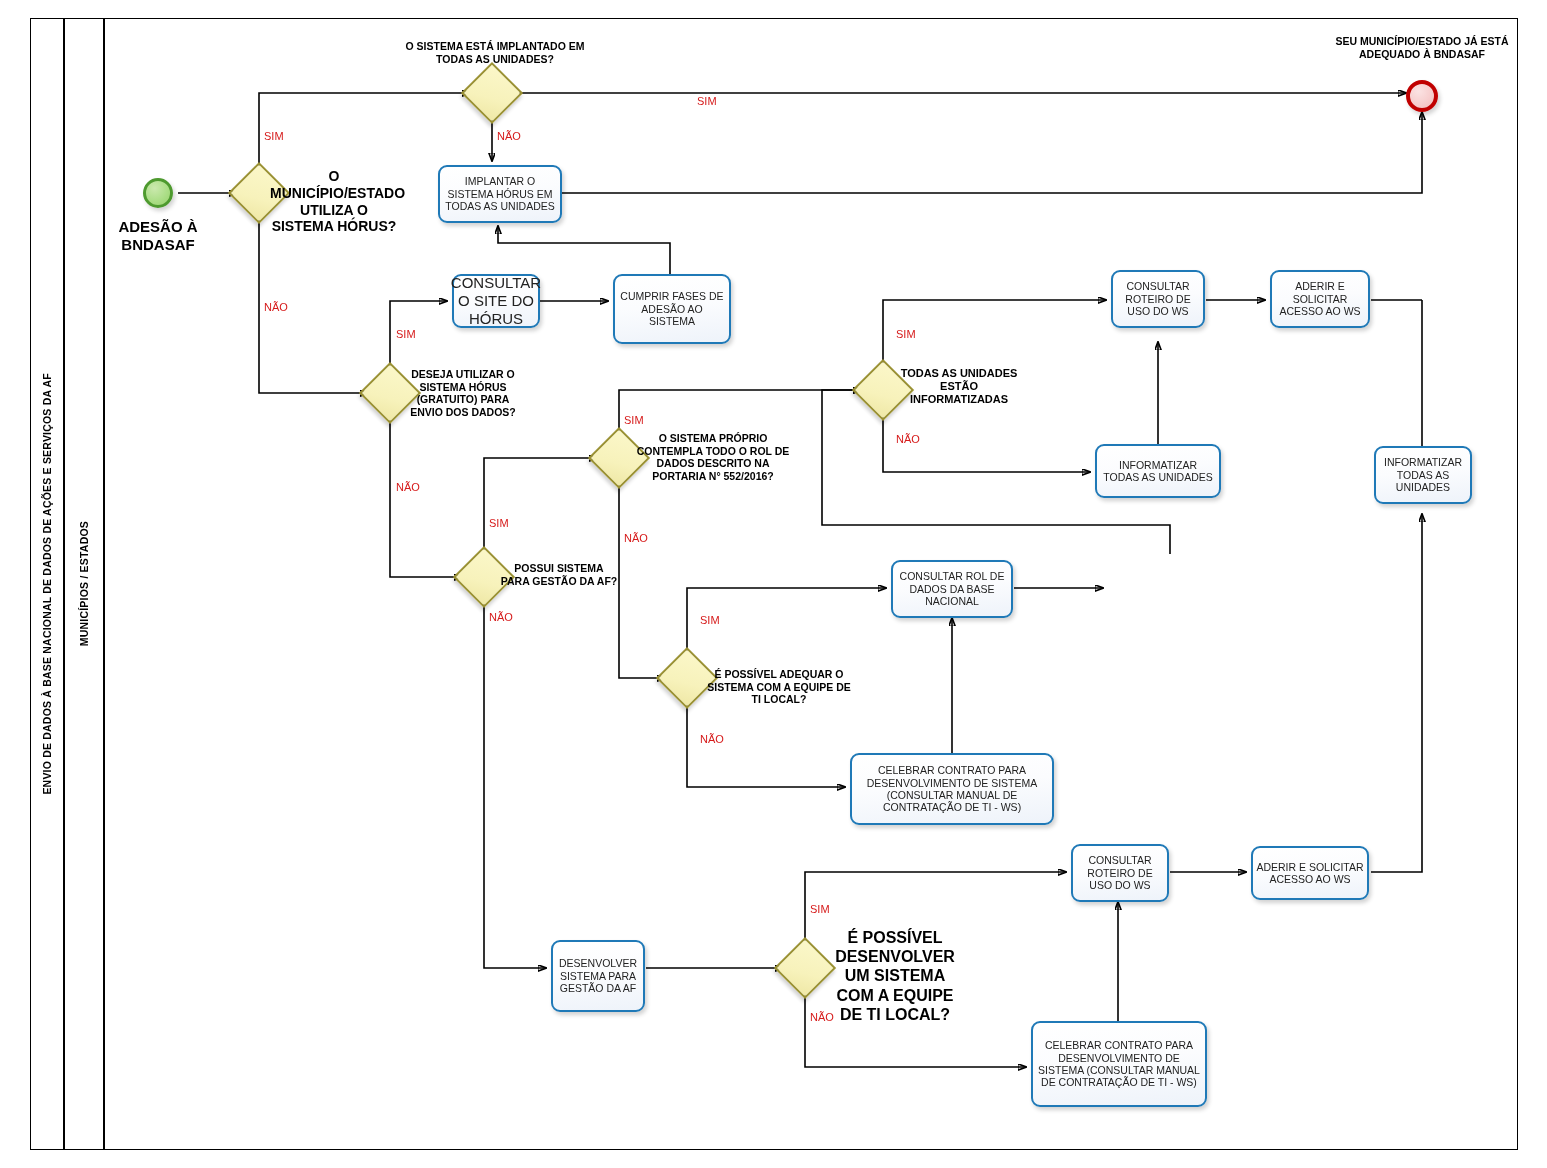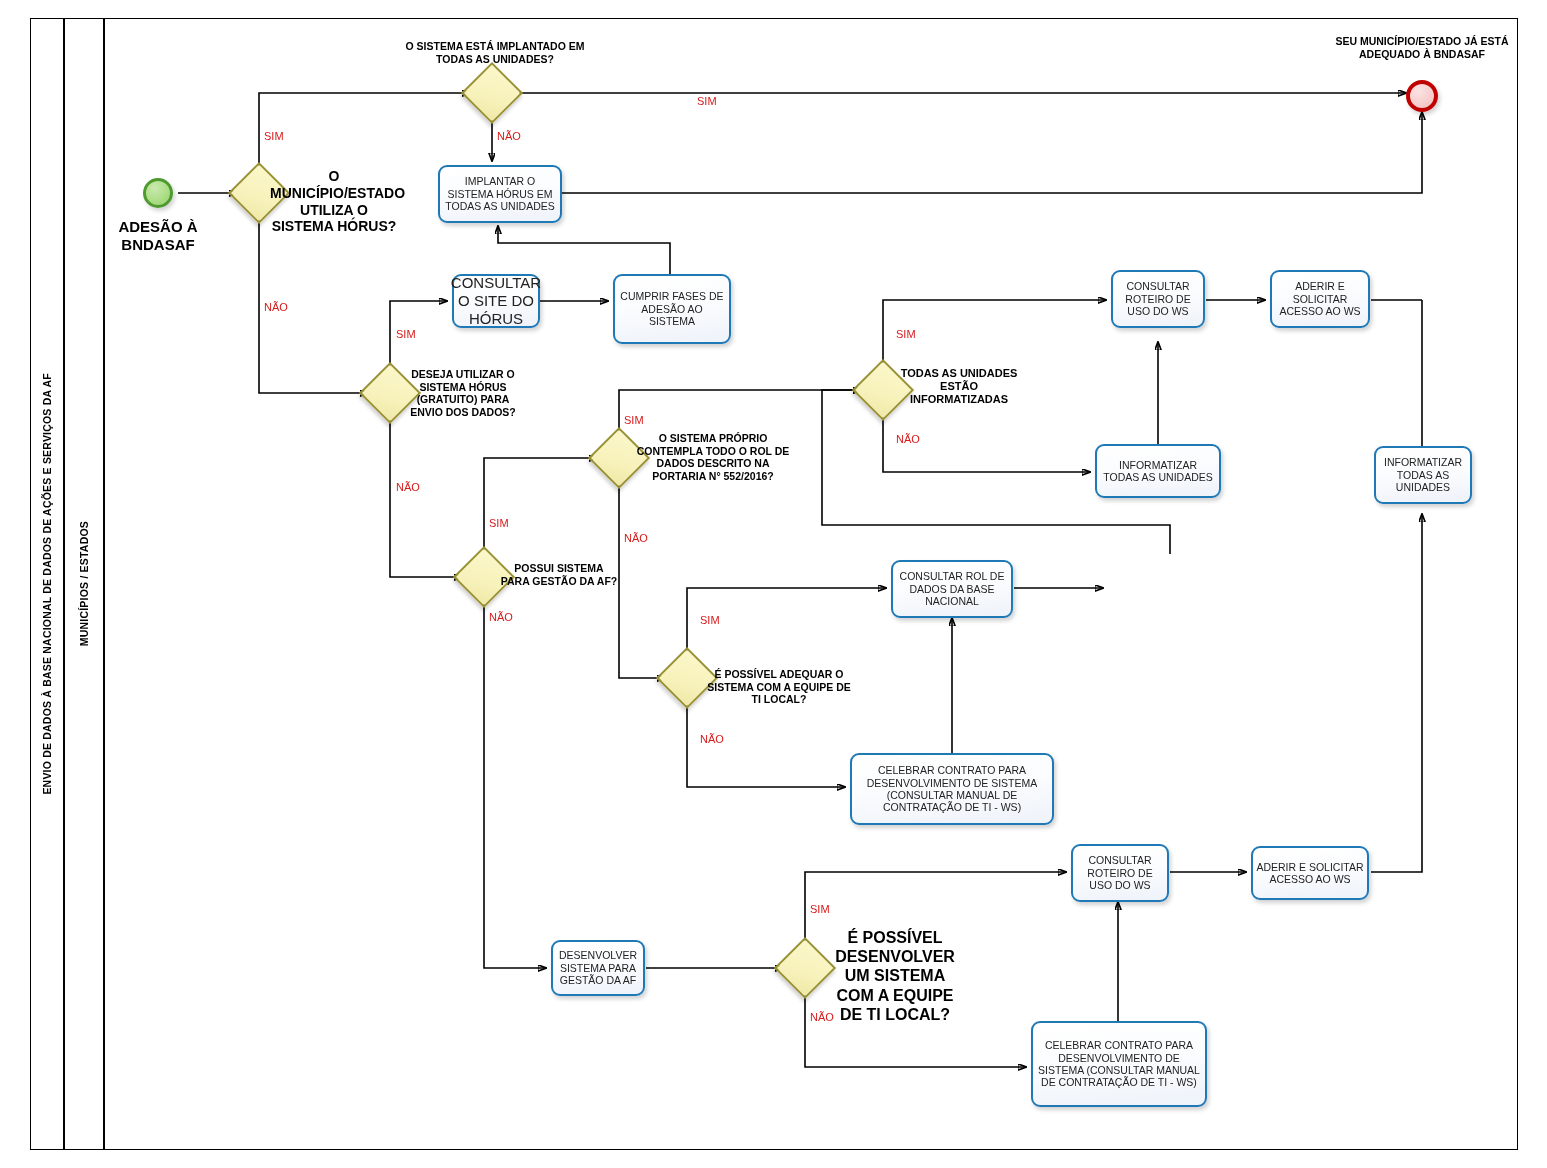--- a/index.html
+++ b/index.html
@@ -208,21 +208,21 @@
   </div>
 
   <div class="task" style="left:1071px;top:844px;width:98px;height:58px;font-size:10.5px;">
     <span>CONSULTAR ROTEIRO DE USO DO WS</span>
   </div>
 
   <div class="task" style="left:1251px;top:846px;width:118px;height:54px;font-size:10.5px;">
     <span>ADERIR E SOLICITAR ACESSO AO WS</span>
   </div>
 
-  <div class="task" style="left:551px;top:940px;width:94px;height:56px;font-size:10.5px;align-items:center;">
+  <div class="task" style="left:551px;top:940px;width:94px;height:72px;font-size:10.5px;align-items:center;">
     <span>DESENVOLVER SISTEMA PARA GESTÃO DA AF</span>
   </div>
 
   <div class="task" style="left:1031px;top:1021px;width:176px;height:86px;font-size:10.5px;">
     <span>CELEBRAR CONTRATO PARA DESENVOLVIMENTO DE SISTEMA (CONSULTAR MANUAL DE CONTRATAÇÃO DE TI - WS)</span>
   </div>
 
   <div class="flowlabel" style="left:264px;top:131px;font-size:11px;">SIM</div>
   <div class="flowlabel" style="left:264px;top:302px;font-size:11px;">NÃO</div>
 

